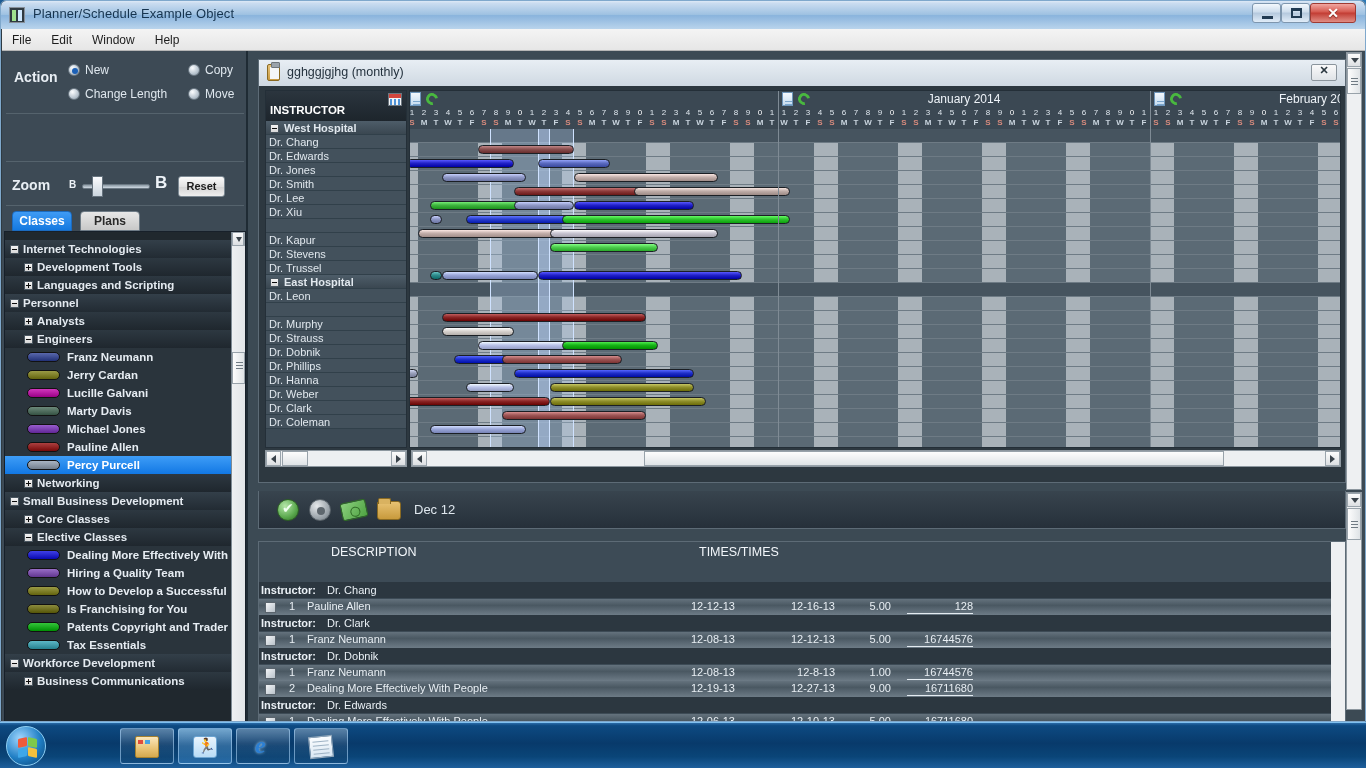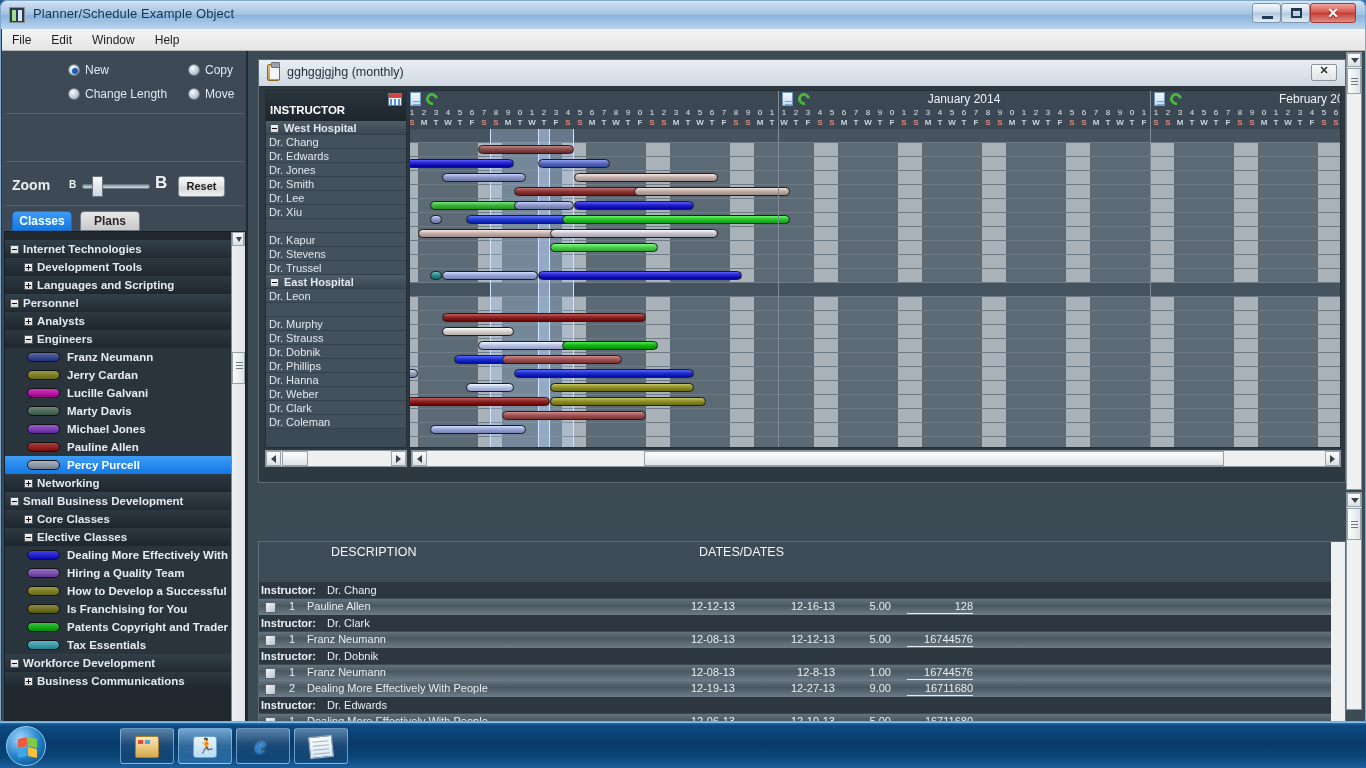--- a/index.html
+++ b/index.html
@@ -369,20 +369,23 @@
       <div class="mi">File</div>
       <div class="mi">Edit</div>
       <div class="mi">Window</div>
       <div class="mi">Help</div>
     </div>
 
     <div id="body">
 
       <div id="leftpanel">
 
+        <div id="action-box">
+          <div id="action-lbl">Action</div>
+        </div>
         <div class="radio on" id="r-new">
           <div class="dot"></div>
           <span>New</span>
         </div>
         <div class="radio" id="r-copy">
           <div class="dot"></div>
           <span>Copy</span>
         </div>
         <div class="radio" id="r-chg">
           <div class="dot"></div>
@@ -837,26 +840,35 @@
                 <div class="tri"></div>
               </div>
             <div class="hsb-thumb" style="left:232px;width:580px;"></div>
             <div class="hsb-arrow r">
                 <div class="tri"></div>
               </div>
           </div>
         </div>
       </div>
 
+      <div id="strip">
+        <div id="strip-inner">
+          <div class="sicon" id="si-check"></div>
+          <div class="sicon" id="si-gear"></div>
+          <div class="sicon" id="si-money"></div>
+          <div class="sicon" id="si-folder"></div>
+          <div id="strip-date">Dec 12</div>
+        </div>
+      </div>
 
       <div id="table-panel">
         <div id="table-inner">
           <div id="tbl-head1">
             <div class="th" style="left:72px;top:3px">DESCRIPTION</div>
-            <div class="th" style="left:440px;top:3px">DATES/DATES</div>
+            <div class="th" style="left:440px;top:3px">TIMES/TIMES</div>
           </div>
           <div id="tbl-rows" style="position:absolute;left:0;top:40px;width:1072px;">
               <div class="trow instr-row" style="top: 0px; position: absolute;">
                 <span class="k">Instructor:</span>
                 <span class="v">Dr. Chang</span>
               </div>
               <div class="trow data-row" style="top: 17px; position: absolute;">
                 <div class="chk"></div>
                 <div class="num">1</div>
                 <div class="cls">Pauline Allen</div>

